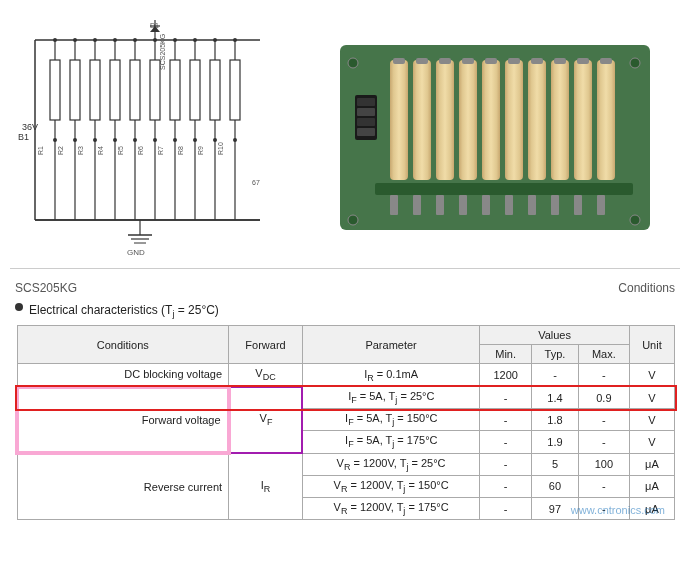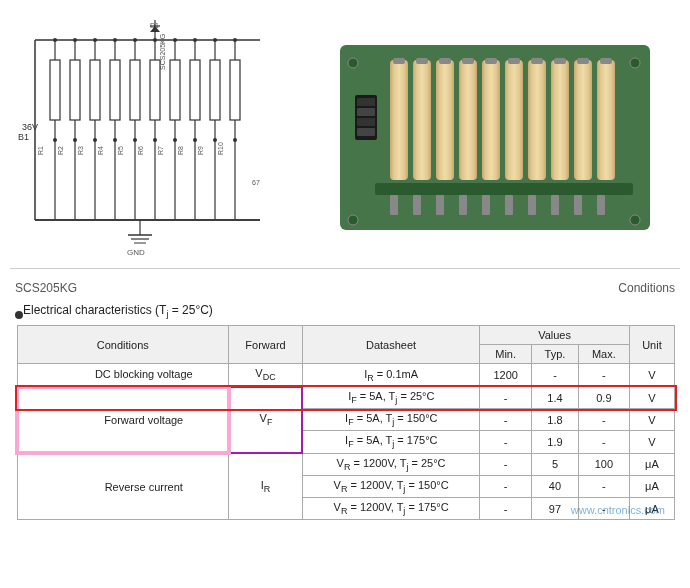--- a/index.html
+++ b/index.html
@@ -55,21 +55,22 @@
     }
 
     .electrical-section {
       padding: 4px 15px 0 15px;
     }
 
     .elec-title {
       font-size: 12px;
       margin-bottom: 6px;
       display: flex;
-      align-items: flex-end;
+      align-items: flex-start;
+      gap: 6px;
     }
 
     .bullet {
       width: 8px;
       height: 8px;
       background: #333;
       border-radius: 50%;
       display: inline-block;
       flex-shrink: 0;
     }
@@ -85,21 +86,21 @@
       padding: 3px 6px;
       text-align: center;
     }
 
     th {
       background: #f0f0f0;
       font-weight: normal;
     }
 
     td.param-col {
-      text-align: center;
+      text-align: right;
       padding-left: 48px;
     }
 
     td.conditions-col {
       text-align: center;
     }
 
     .watermark {
       position: absolute;
       bottom: 4px;
@@ -344,21 +345,21 @@
     <span class="bullet"></span>
     <span>Electrical characteristics (T<sub>j</sub> = 25°C)</span>
   </div>
 
   <div class="table-wrapper">
     <table>
       <thead>
         <tr>
           <th rowspan="2">Conditions</th>
           <th rowspan="2">Forward</th>
-          <th rowspan="2">Datasheet</th>
+          <th rowspan="2">Parameter</th>
           <th colspan="3">Values</th>
           <th rowspan="2">Unit</th>
         </tr>
         <tr>
           <th>Min.</th>
           <th>Typ.</th>
           <th>Max.</th>
         </tr>
       </thead>
       <tbody>
@@ -402,21 +403,21 @@
           <td rowspan="3">I<sub>R</sub></td>
           <td class="conditions-col">V<sub>R</sub> = 1200V, T<sub>j</sub> = 25°C</td>
           <td>-</td>
           <td>5</td>
           <td>100</td>
           <td>μA</td>
         </tr>
         <tr>
           <td class="conditions-col">V<sub>R</sub> = 1200V, T<sub>j</sub> = 150°C</td>
           <td>-</td>
-          <td>40</td>
+          <td>60</td>
           <td>-</td>
           <td>μA</td>
         </tr>
         <tr>
           <td class="conditions-col">V<sub>R</sub> = 1200V, T<sub>j</sub> = 175°C</td>
           <td>-</td>
           <td>97</td>
           <td>-</td>
           <td>μA</td>
         </tr>

